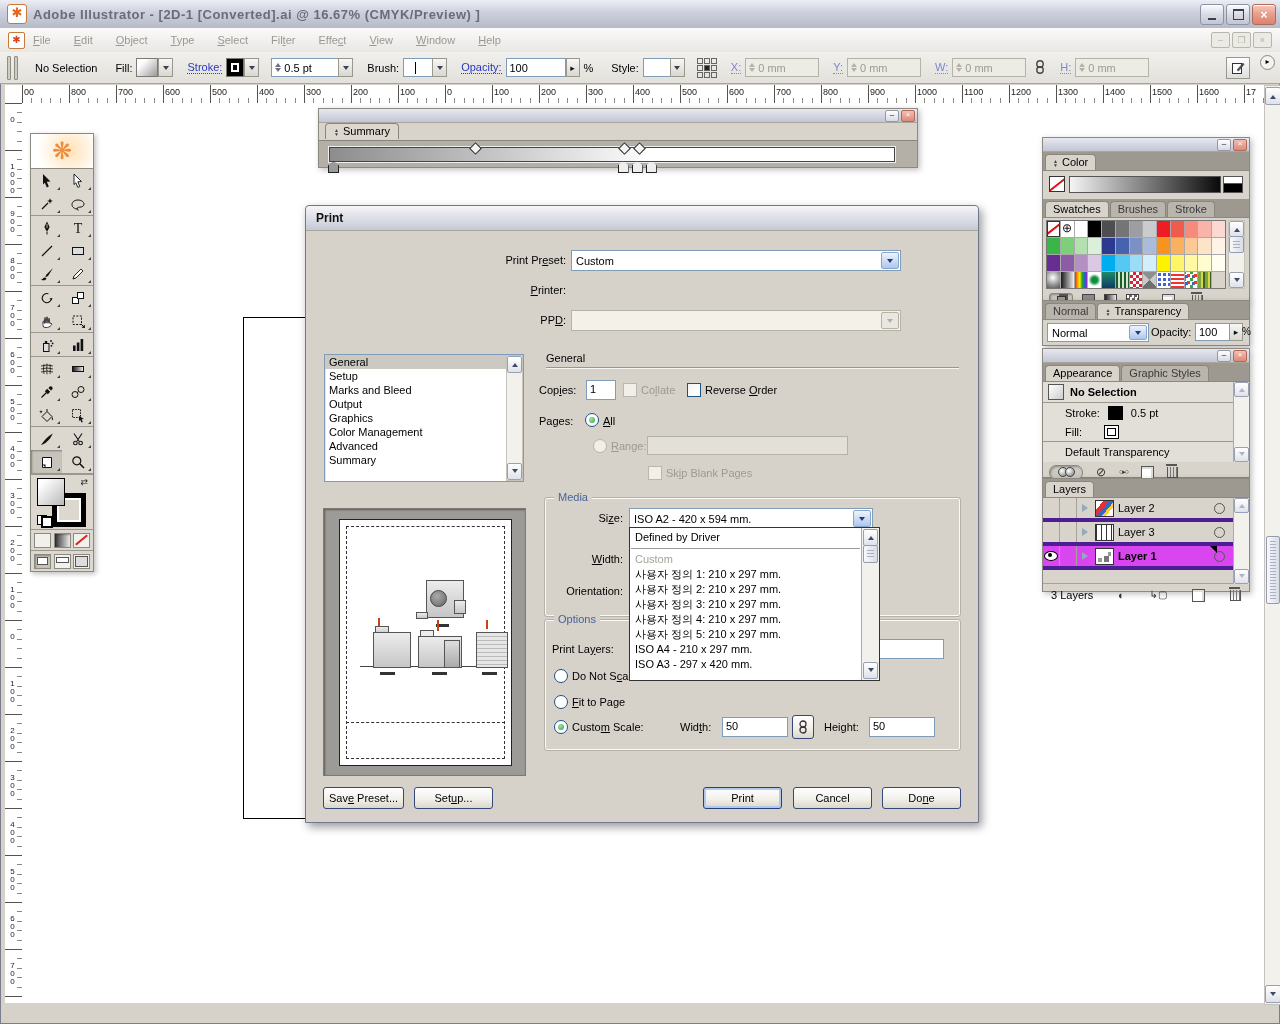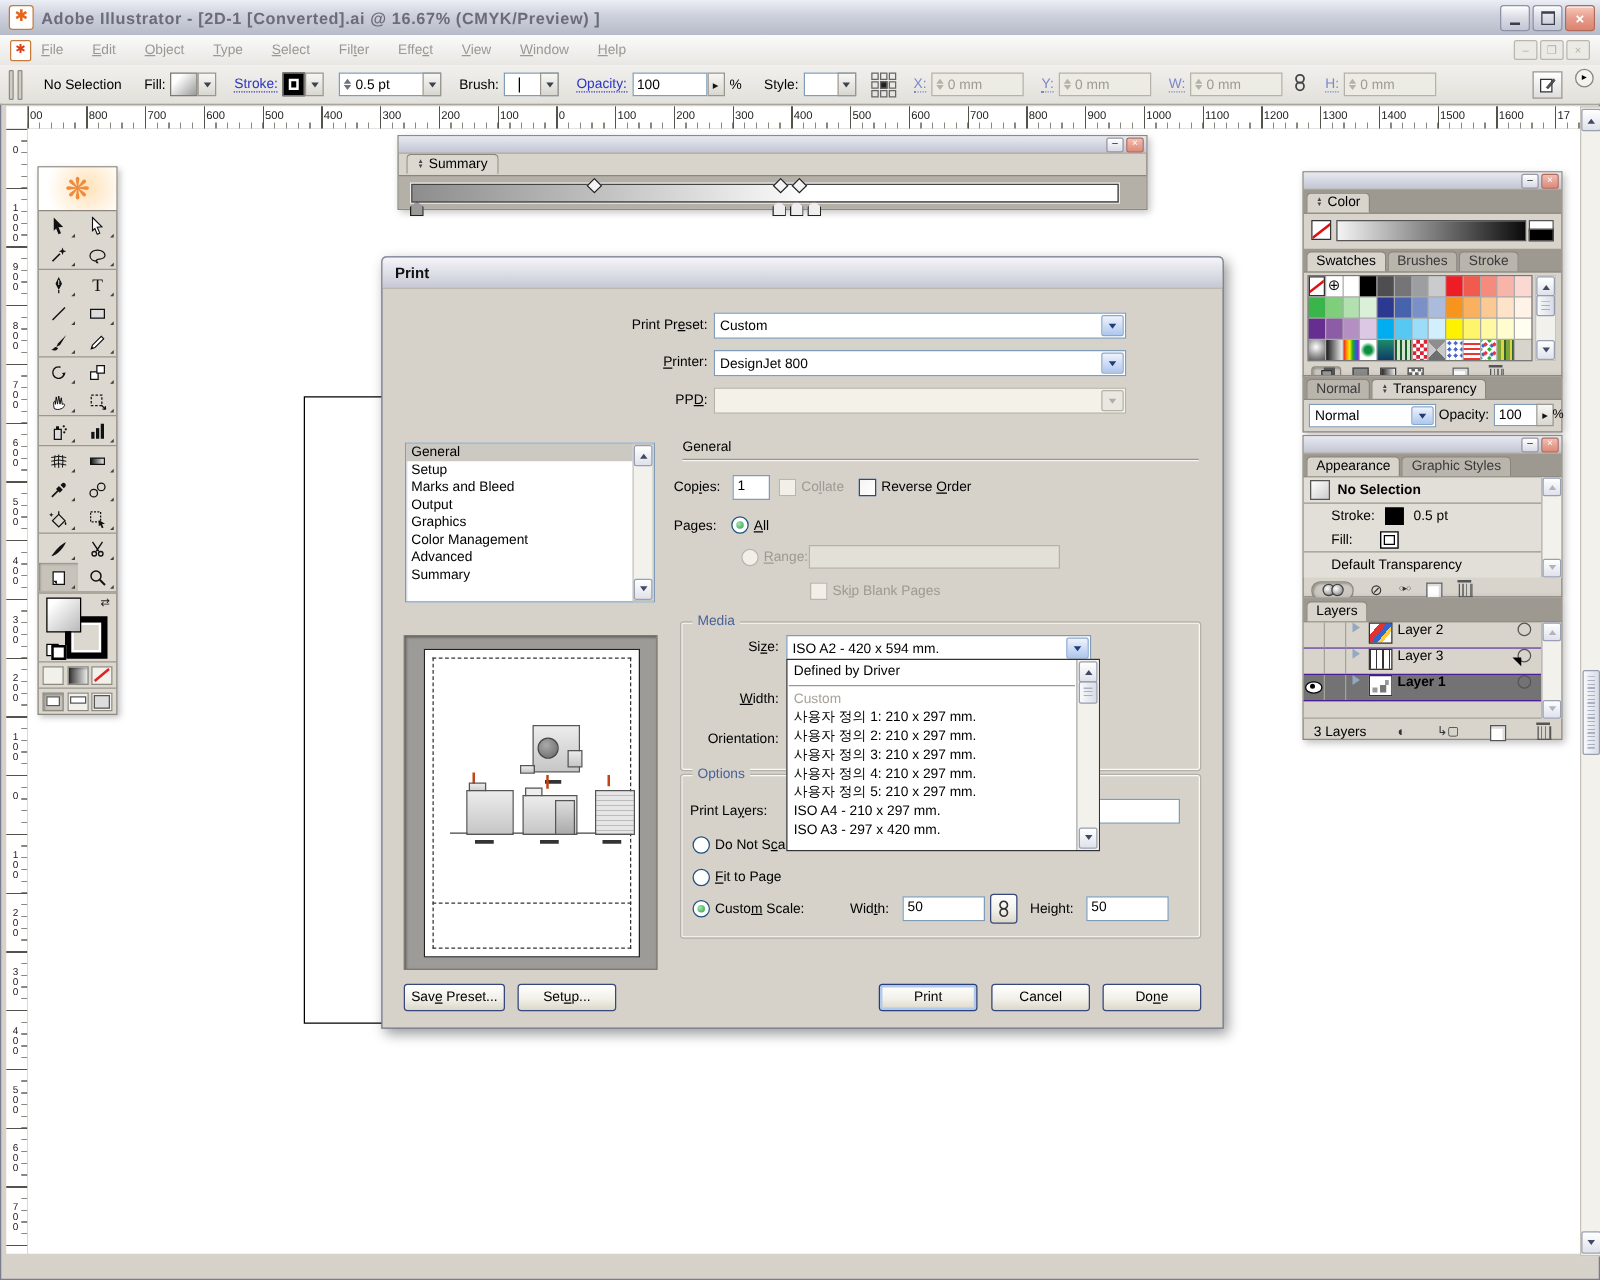--- a/index.html
+++ b/index.html
@@ -105,23 +105,23 @@
   .trash-ic::before{content:"";position:absolute;left:-2px;top:-3px;width:11px;height:2px;background:#555}
   .cmb{background:#fff;border:1px solid #7f9db9;display:flex;align-items:center;padding-left:4px;position:relative}
   .cmb .arr{position:absolute;right:1px;top:1px;bottom:1px;width:16px;background:linear-gradient(180deg,#eef3fc,#cfddf5 50%,#aec7ee);border:1px solid #89a7cd;border-radius:2px;display:flex;align-items:center;justify-content:center}
   .cmb.dis{border-color:#b5b2a6;background:#f3f1e8;color:#9d9a92}
   .cmb.dis .arr{background:#e9e7e0;border-color:#b5b2a6}
   .cmb.dis .arr i{border-top-color:#b0ada4}
   .eye{display:inline-block;width:12px;height:8px;border:1px solid #000;border-radius:50%;position:relative;background:#fff}
   .eye::after{content:"";position:absolute;left:3px;top:1px;width:4px;height:4px;border-radius:50%;background:#000}
   .tri{width:0;height:0;border-top:4px solid transparent;border-bottom:4px solid transparent;border-left:6px solid #93a9c0}
   .tgt{width:9px;height:9px;border:1px solid #555;border-radius:50%}
-  .layer-row{display:flex;height:20px;border-bottom:1px solid #4c1d95;background:#d8d4cc}
+  .layer-row{display:flex;align-items:center;height:20px;border-bottom:4px solid #4c1d95;background:#d8d4cc}
   .layer-row .cell{width:16px;height:20px;border-right:1px solid #a5a29a;display:flex;align-items:center;justify-content:center}
-  .layer-row.sel{background:#737373;font-weight:bold}
+  .layer-row.sel{background:#d946ef;font-weight:bold}
   .th{width:17px;height:15px;border:1px solid #333;margin:0 4px;background:#fff}
   .th-art-color{background:linear-gradient(130deg,#fff 25%,#d33 25% 45%,#36c 45% 62%,#fc3 62% 75%,#fff 75%)}
   .th-art-lines{background:repeating-linear-gradient(90deg,#333 0 1px,#fff 1px 5px)}
   .th-art-machines{background:linear-gradient(#999,#999) 2px 9px/4px 4px no-repeat,linear-gradient(#777,#777) 8px 7px/5px 6px no-repeat,linear-gradient(#999,#999) 12px 3px/3px 4px no-repeat,#fff}
   .corner-sel{width:0;height:0;border-left:7px solid transparent;border-top:7px solid #000}
 
   
   .sb{background:#f2f1ec;border:1px solid #c6c3ba}
   .sbb{background:linear-gradient(180deg,#fff,#dfe2ea);border:1px solid #99a0b4;border-radius:2px;display:flex;align-items:center;justify-content:center}
   .t-up{width:0;height:0;border:3px solid transparent;border-bottom:4px solid #3f4a66;margin-bottom:2px}
@@ -595,26 +595,20 @@
 
     <span class="lbl r" style="left:120px;top:48px;width:140px">Print Pr<u>e</u>set:</span>
     <div class="cmb" style="position:absolute;left:265px;top:44px;width:324px;height:19px">
         <span>Custom</span>
         <span class="arr">
           <i style="width:0;height:0;border:3.5px solid transparent;border-top:4.5px solid #1c3f7a;margin-top:4px"></i>
         </span>
       </div>
 
     <span class="lbl r" style="left:120px;top:78px;width:140px"><u>P</u>rinter:</span>
-    <div class="cmb" style="position:absolute;left:265px;top:74px;width:324px;height:19px">
-        <span>DesignJet 800</span>
-        <span class="arr">
-          <i style="width:0;height:0;border:3.5px solid transparent;border-top:4.5px solid #1c3f7a;margin-top:4px"></i>
-        </span>
-      </div>
 
     <span class="lbl r" style="left:120px;top:108px;width:140px">PP<u>D</u>:</span>
     <div class="cmb dis" style="position:absolute;left:265px;top:104px;width:324px;height:19px">
         <span class="arr">
           <i style="width:0;height:0;border:3.5px solid transparent;border-top:4.5px solid #b0ada4;margin-top:4px"></i>
         </span>
       </div>
 
     <div class="dlg-list" style="left:18px;top:148px;width:198px;height:126px">
       <div id="dlg-sections" style="margin-right:15px">

